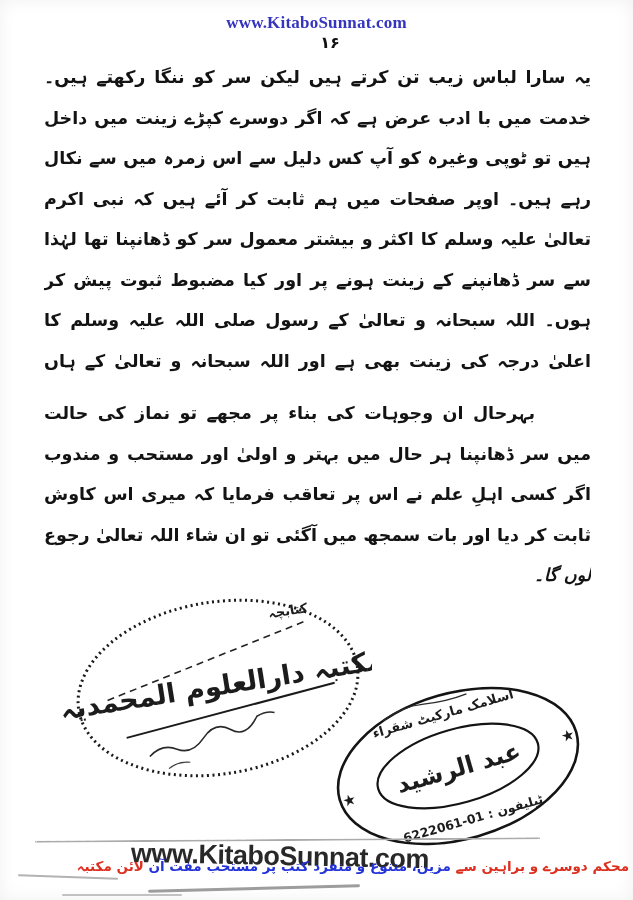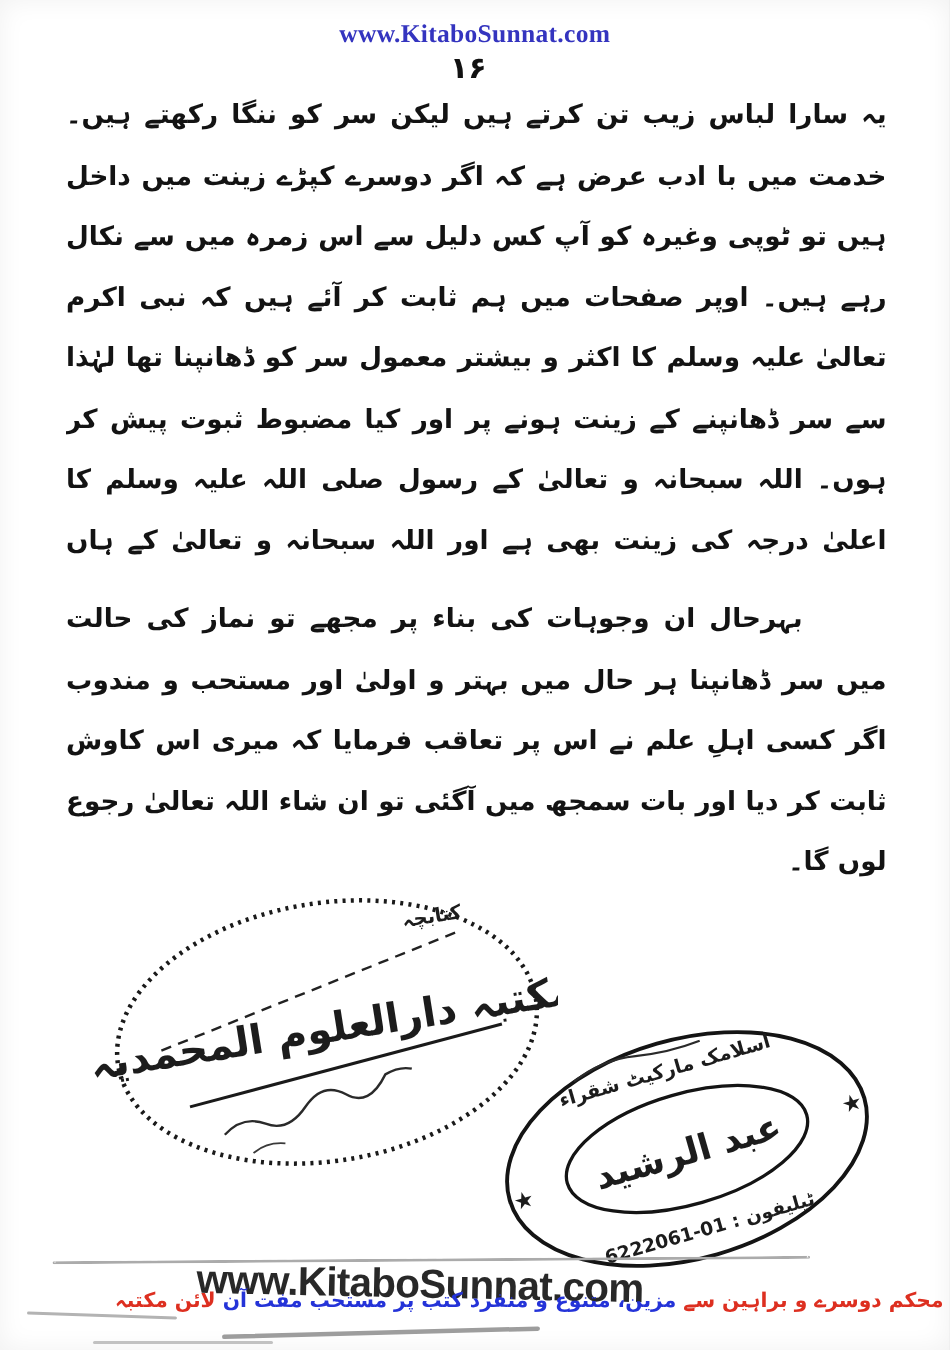--- a/index.html
+++ b/index.html
@@ -8,36 +8,36 @@
     position:relative;width:633px;height:900px;margin:0 auto;
     background:#ffffff;overflow:hidden;
     box-shadow:inset 0 0 18px rgba(0,0,0,0.06);
   }
   .header-url{
     position:absolute;top:13px;left:0;width:633px;text-align:center;
     font-family:"Liberation Serif",serif;font-weight:bold;font-size:17px;
     color:#3434bf;letter-spacing:0.2px;
   }
   .page-number{
-    position:absolute;top:33px;left:300px;width:60px;text-align:left;
-    font-weight:bold;font-size:20px;color:#111;
+    position:absolute;top:33px;left:300px;width:60px;text-align:center;
+    font-weight:bold;font-size:16px;color:#111;
   }
   .para{
     position:absolute;left:44px;width:547px;direction:rtl;
     color:#131313;font-weight:bold;font-size:17.5px;
   }
   .para1{top:57px;}
   .para2{top:393px;}
   .tline{
     height:40.5px;line-height:40.5px;overflow:hidden;
     text-align:justify;text-align-last:justify;
     white-space:normal;
   }
   .tline.indent{padding-right:56px;}
-  .tline.short{text-align:center;text-align-last:right;}
+  .tline.short{text-align:center;text-align-last:right;font-style:italic;}
   .stamp{position:absolute;}
   .stamp text{fill:#1c1c1c;}
   .watermark{
     position:absolute;left:131px;top:841px;
     font-family:"Liberation Sans",sans-serif;font-weight:bold;
     font-size:27px;color:#161616;transform:rotate(1.2deg);
     letter-spacing:-0.5px;opacity:0.92;white-space:nowrap;
   }
   .footer-line{
     position:absolute;top:858px;left:4px;width:625px;direction:rtl;

